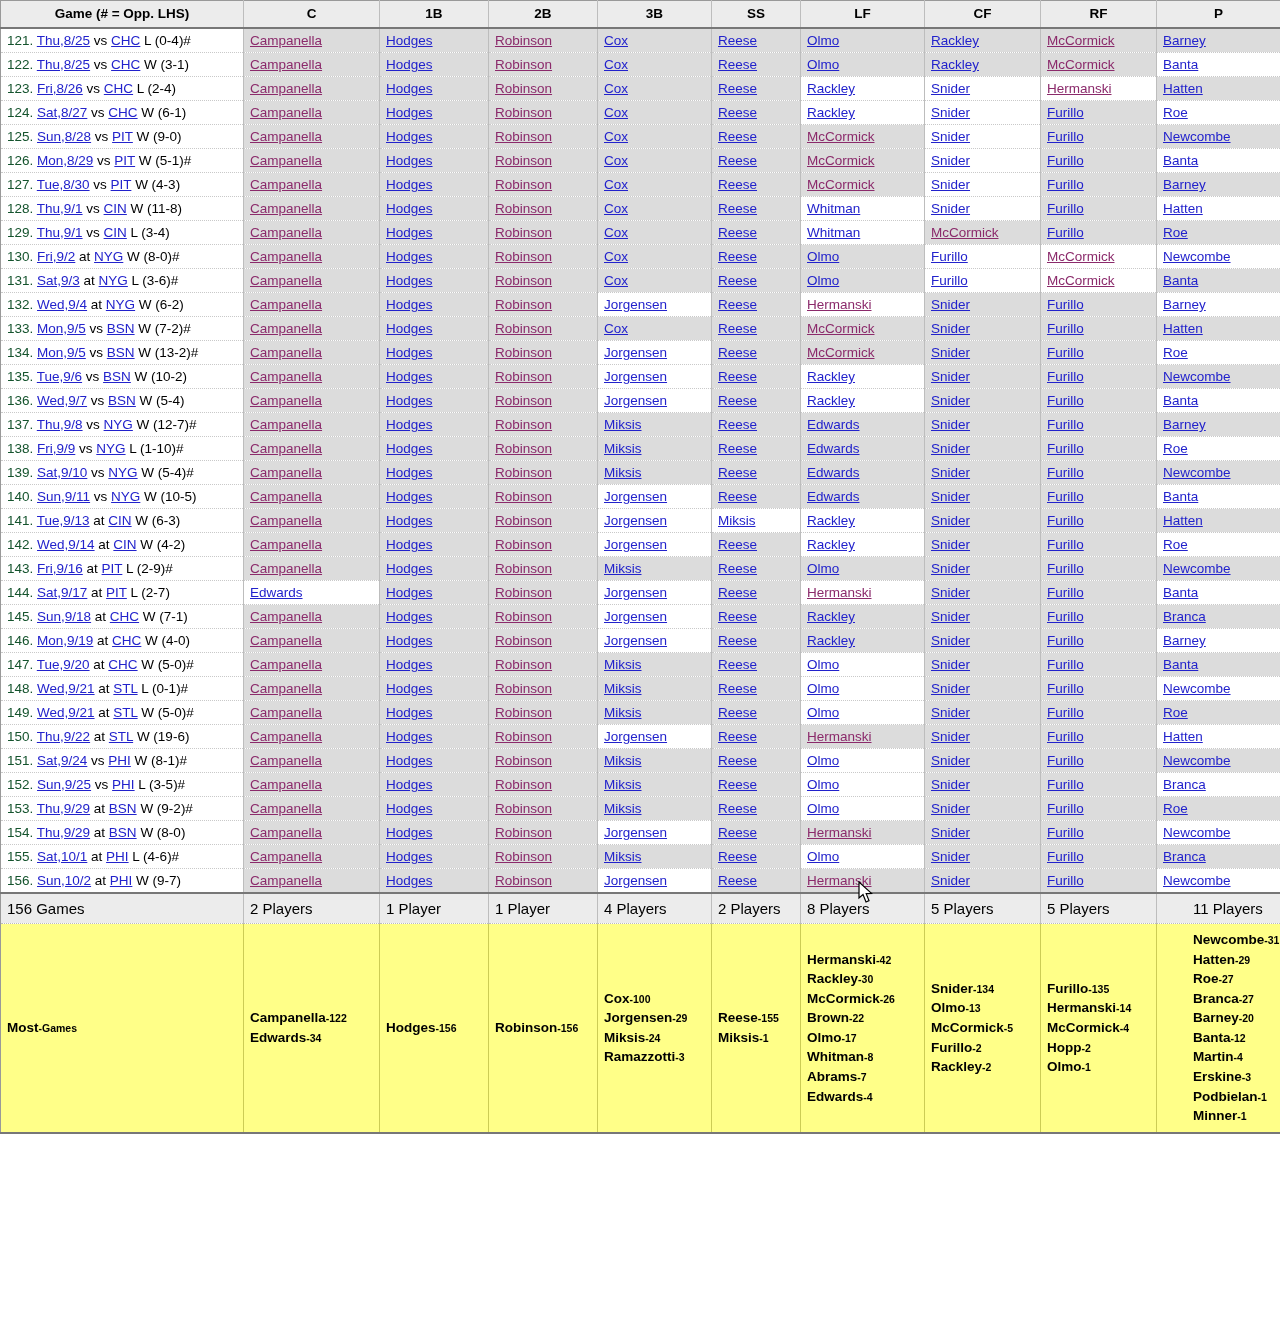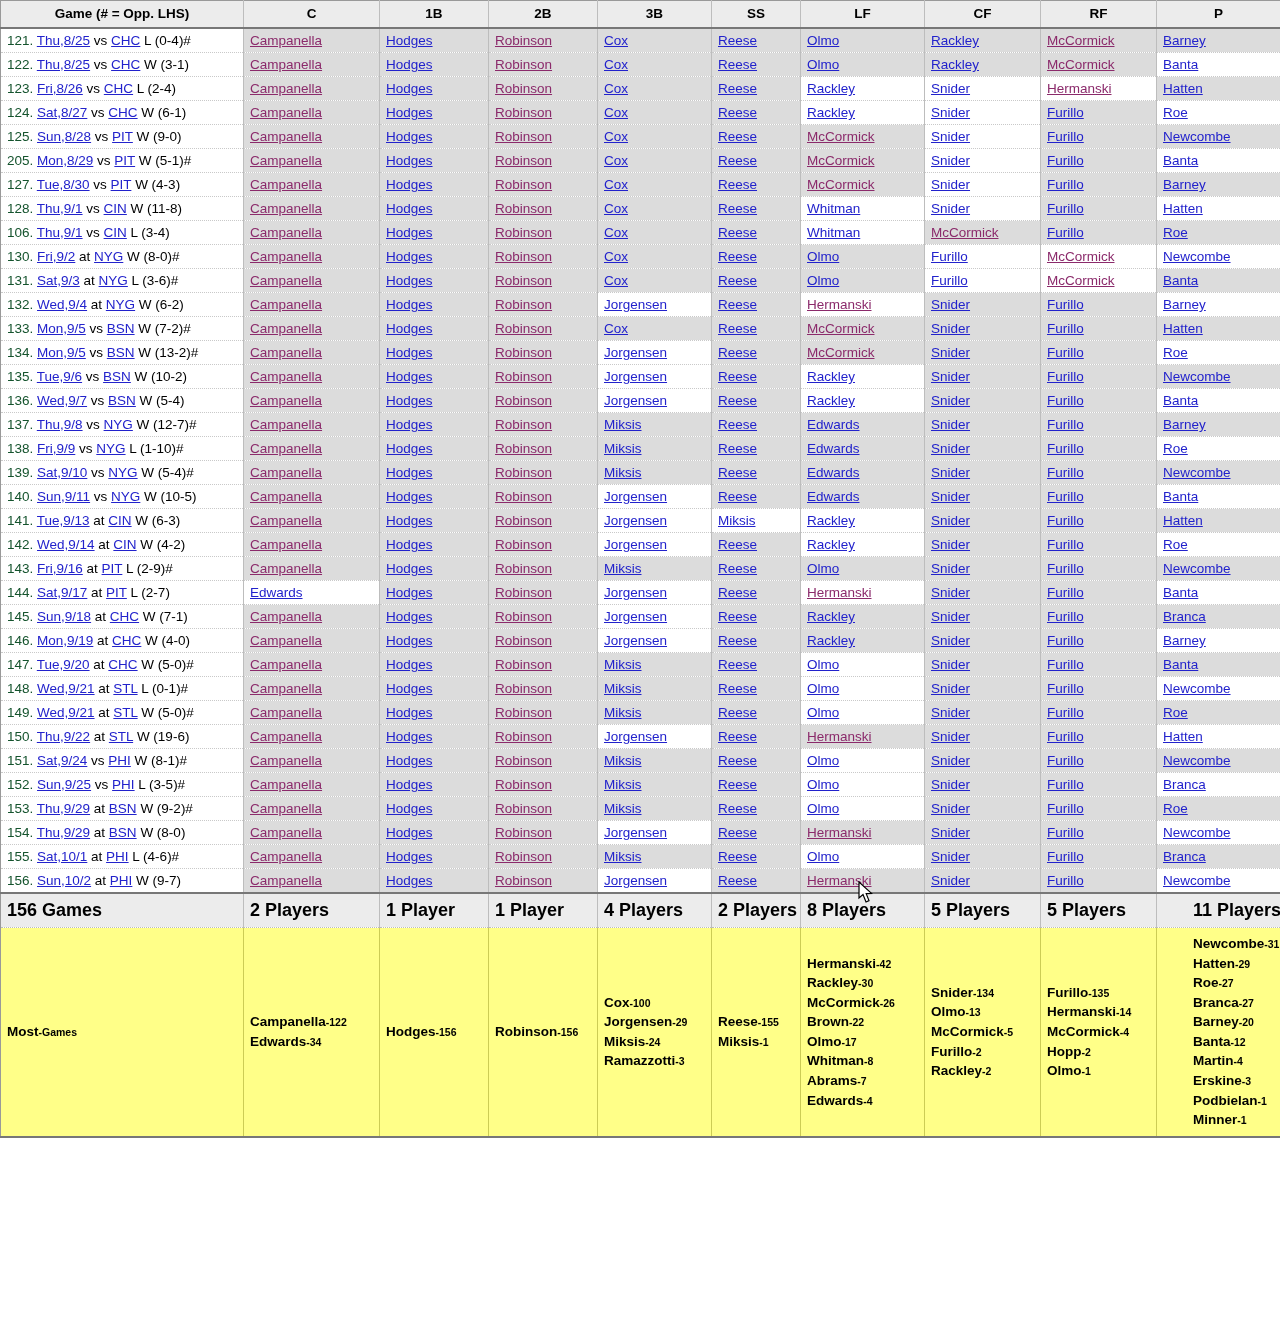--- a/index.html
+++ b/index.html
@@ -33,21 +33,21 @@
   col.c-2b{width:109px;}
   col.c-3b{width:114px;}
   col.c-ss{width:89px;}
   col.c-lf{width:124px;}
   col.c-cf{width:116px;}
   col.c-rf{width:116px;}
   col.c-p{width:124px;}
 
   
   tr.count td{
-    background:#ececec;font-weight:bold;font-size:18px;
+    background:#ececec;font-weight:normal;font-size:15px;
     padding:6px 6px;border-top:2px solid #777;border-bottom:1px dotted #bbb;
     border-right:1px solid #bdbdbd;
   }
   tr.most td{
     background:#ffff88;font-weight:bold;font-size:13.5px;
     vertical-align:middle;padding:6px 6px;
     border-right:1px solid #cccc55;border-bottom:2px solid #777;margin-top:32px;
   }
   tr.most td:last-child,tr.count td:last-child{border-right:none;padding-left:36px;}
   .sml{font-size:10.5px;font-weight:bold;}
@@ -141,21 +141,21 @@
           <td class="cell sh"><a class="lnk" href="#">Hodges</a></td>
           <td class="cell sh"><a class="lnk v" href="#">Robinson</a></td>
           <td class="cell sh"><a class="lnk" href="#">Cox</a></td>
           <td class="cell sh"><a class="lnk" href="#">Reese</a></td>
           <td class="cell sh"><a class="lnk v" href="#">McCormick</a></td>
           <td class="cell wh"><a class="lnk" href="#">Snider</a></td>
           <td class="cell sh"><a class="lnk" href="#">Furillo</a></td>
           <td class="cell sh"><a class="lnk" href="#">Newcombe</a></td>
         </tr>
         <tr>
-          <td class="g"><span class="gnum">205. </span><a class="lnk" href="#">Mon,8/29</a> vs <a class="lnk" href="#">PIT</a> W (5-1)#</td>
+          <td class="g"><span class="gnum">126. </span><a class="lnk" href="#">Mon,8/29</a> vs <a class="lnk" href="#">PIT</a> W (5-1)#</td>
           <td class="cell sh"><a class="lnk v" href="#">Campanella</a></td>
           <td class="cell sh"><a class="lnk" href="#">Hodges</a></td>
           <td class="cell sh"><a class="lnk v" href="#">Robinson</a></td>
           <td class="cell sh"><a class="lnk" href="#">Cox</a></td>
           <td class="cell sh"><a class="lnk" href="#">Reese</a></td>
           <td class="cell sh"><a class="lnk v" href="#">McCormick</a></td>
           <td class="cell wh"><a class="lnk" href="#">Snider</a></td>
           <td class="cell sh"><a class="lnk" href="#">Furillo</a></td>
           <td class="cell wh"><a class="lnk" href="#">Banta</a></td>
         </tr>
@@ -177,21 +177,21 @@
           <td class="cell sh"><a class="lnk" href="#">Hodges</a></td>
           <td class="cell sh"><a class="lnk v" href="#">Robinson</a></td>
           <td class="cell sh"><a class="lnk" href="#">Cox</a></td>
           <td class="cell sh"><a class="lnk" href="#">Reese</a></td>
           <td class="cell wh"><a class="lnk" href="#">Whitman</a></td>
           <td class="cell wh"><a class="lnk" href="#">Snider</a></td>
           <td class="cell sh"><a class="lnk" href="#">Furillo</a></td>
           <td class="cell wh"><a class="lnk" href="#">Hatten</a></td>
         </tr>
         <tr>
-          <td class="g"><span class="gnum">106. </span><a class="lnk" href="#">Thu,9/1</a> vs <a class="lnk" href="#">CIN</a> L (3-4)</td>
+          <td class="g"><span class="gnum">129. </span><a class="lnk" href="#">Thu,9/1</a> vs <a class="lnk" href="#">CIN</a> L (3-4)</td>
           <td class="cell sh"><a class="lnk v" href="#">Campanella</a></td>
           <td class="cell sh"><a class="lnk" href="#">Hodges</a></td>
           <td class="cell sh"><a class="lnk v" href="#">Robinson</a></td>
           <td class="cell sh"><a class="lnk" href="#">Cox</a></td>
           <td class="cell sh"><a class="lnk" href="#">Reese</a></td>
           <td class="cell wh"><a class="lnk" href="#">Whitman</a></td>
           <td class="cell sh"><a class="lnk v" href="#">McCormick</a></td>
           <td class="cell sh"><a class="lnk" href="#">Furillo</a></td>
           <td class="cell sh"><a class="lnk" href="#">Roe</a></td>
         </tr>

